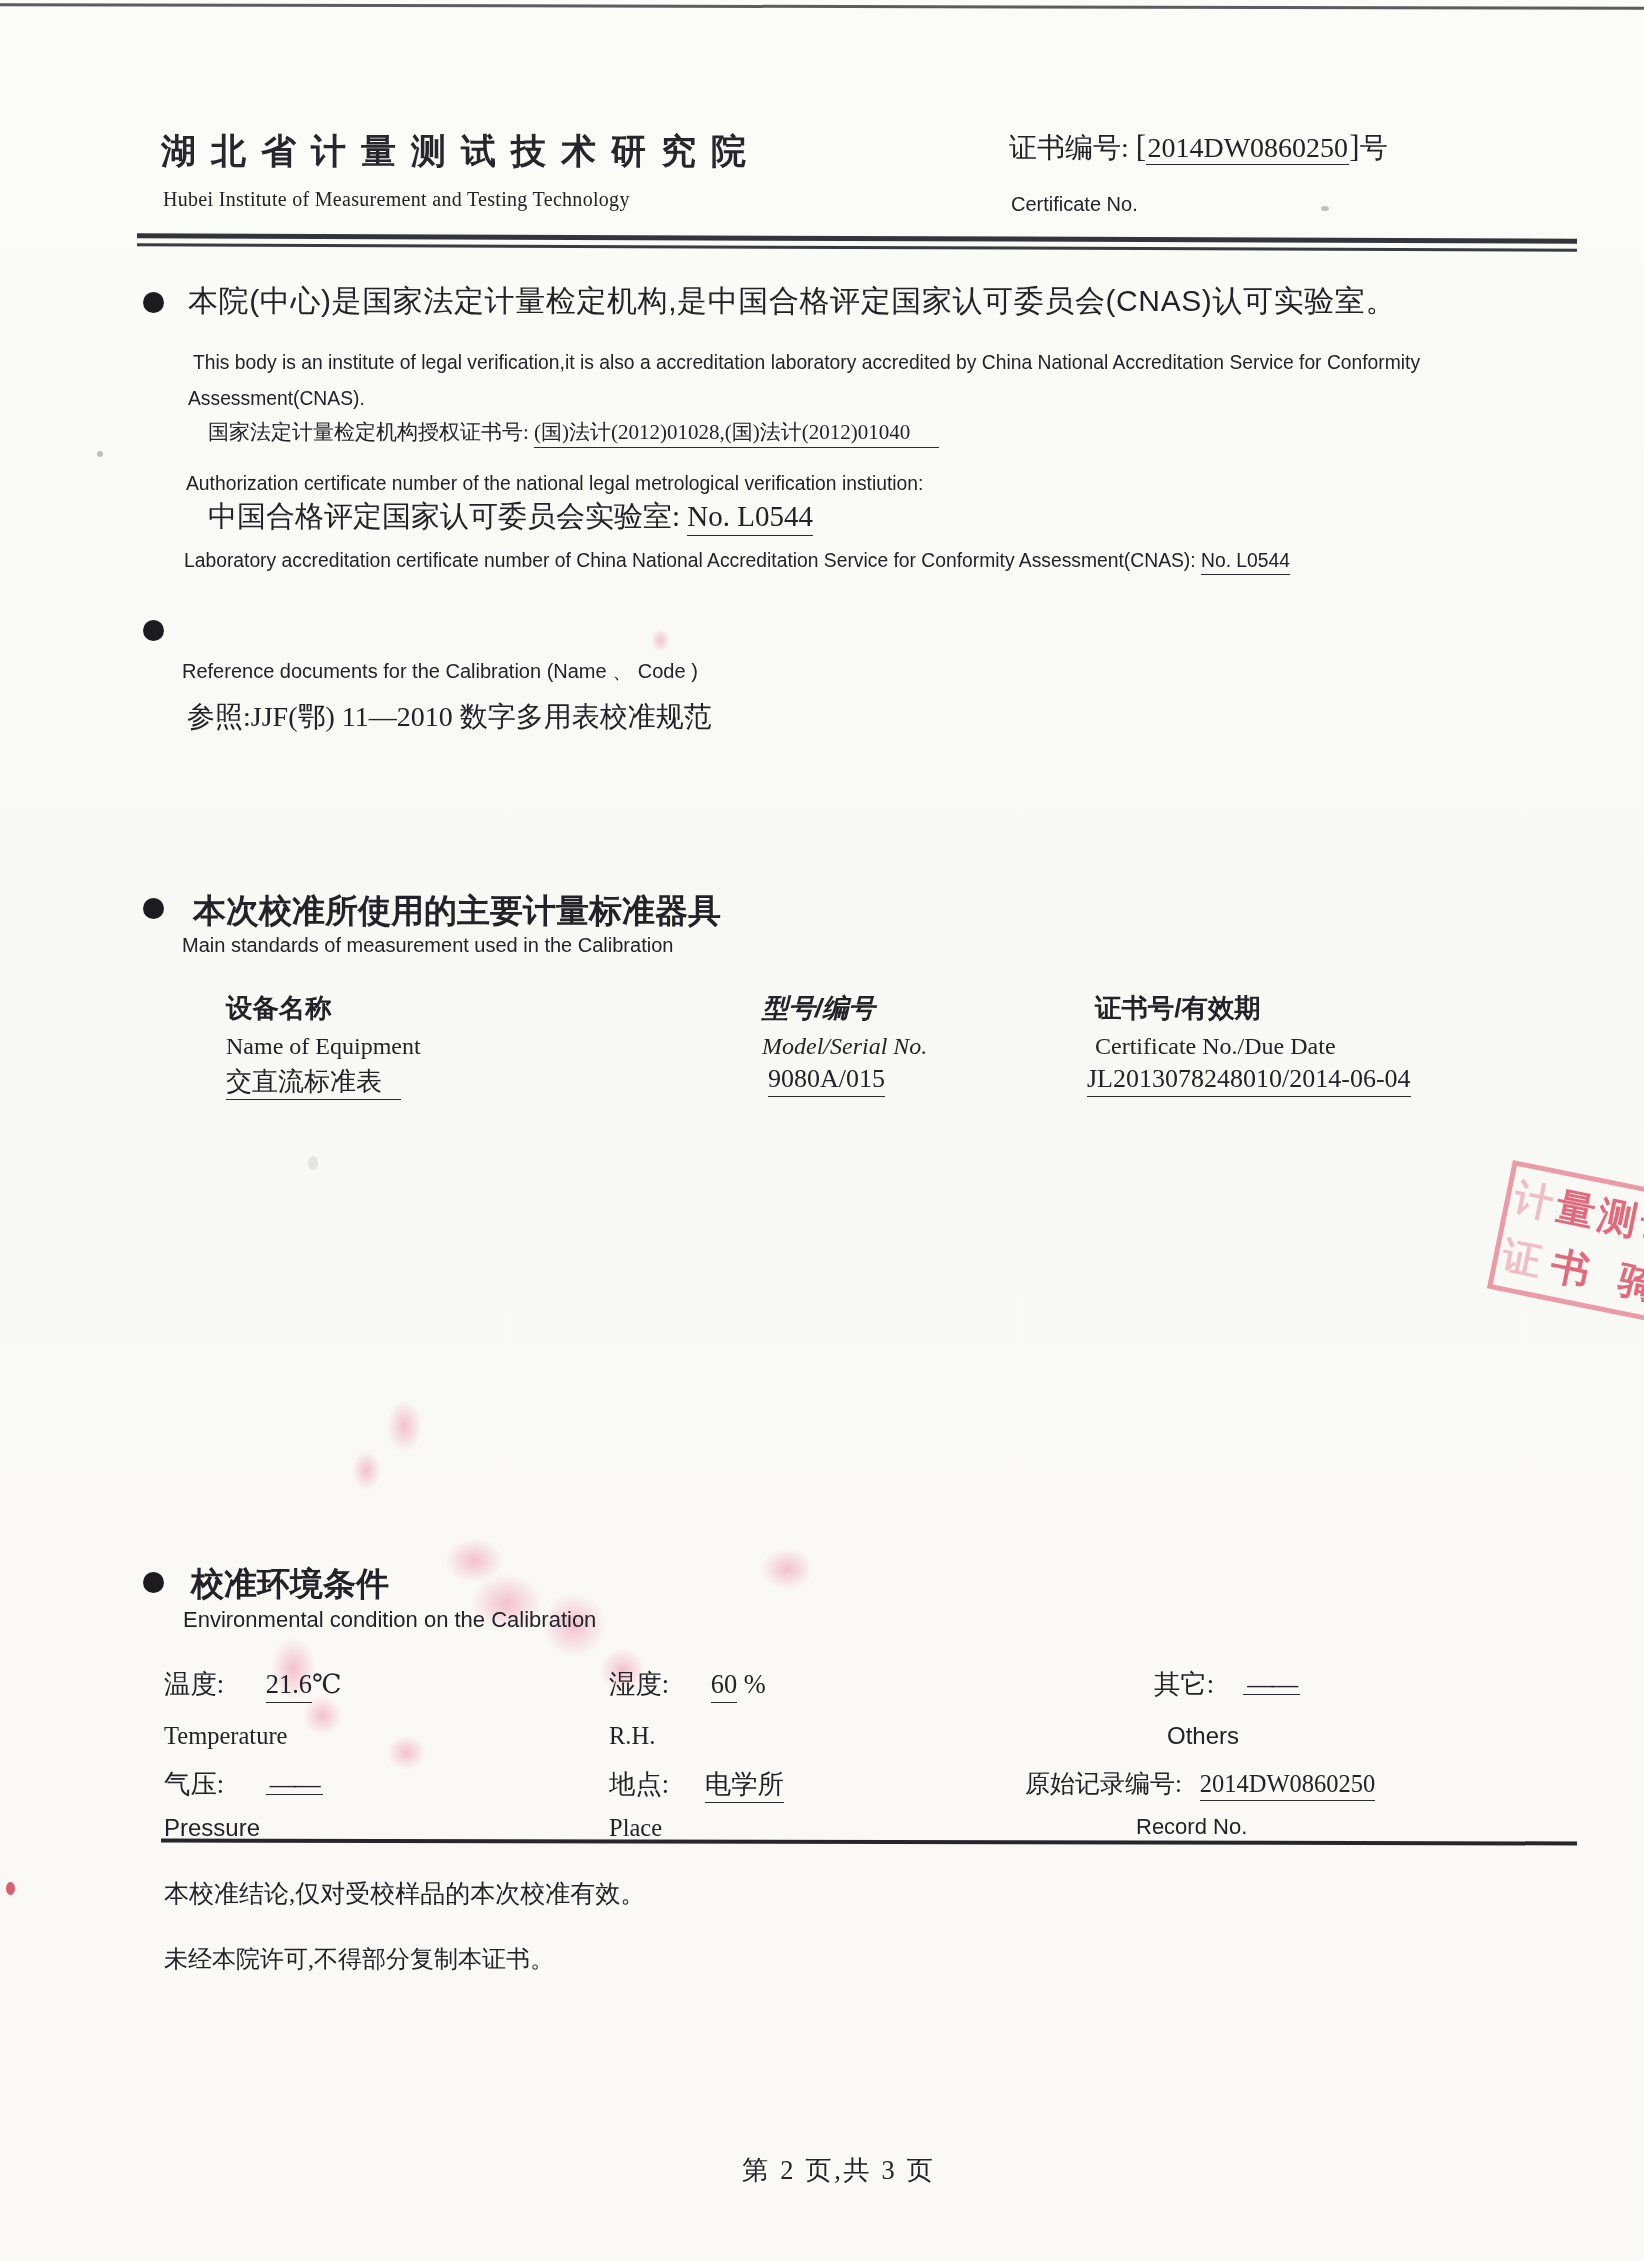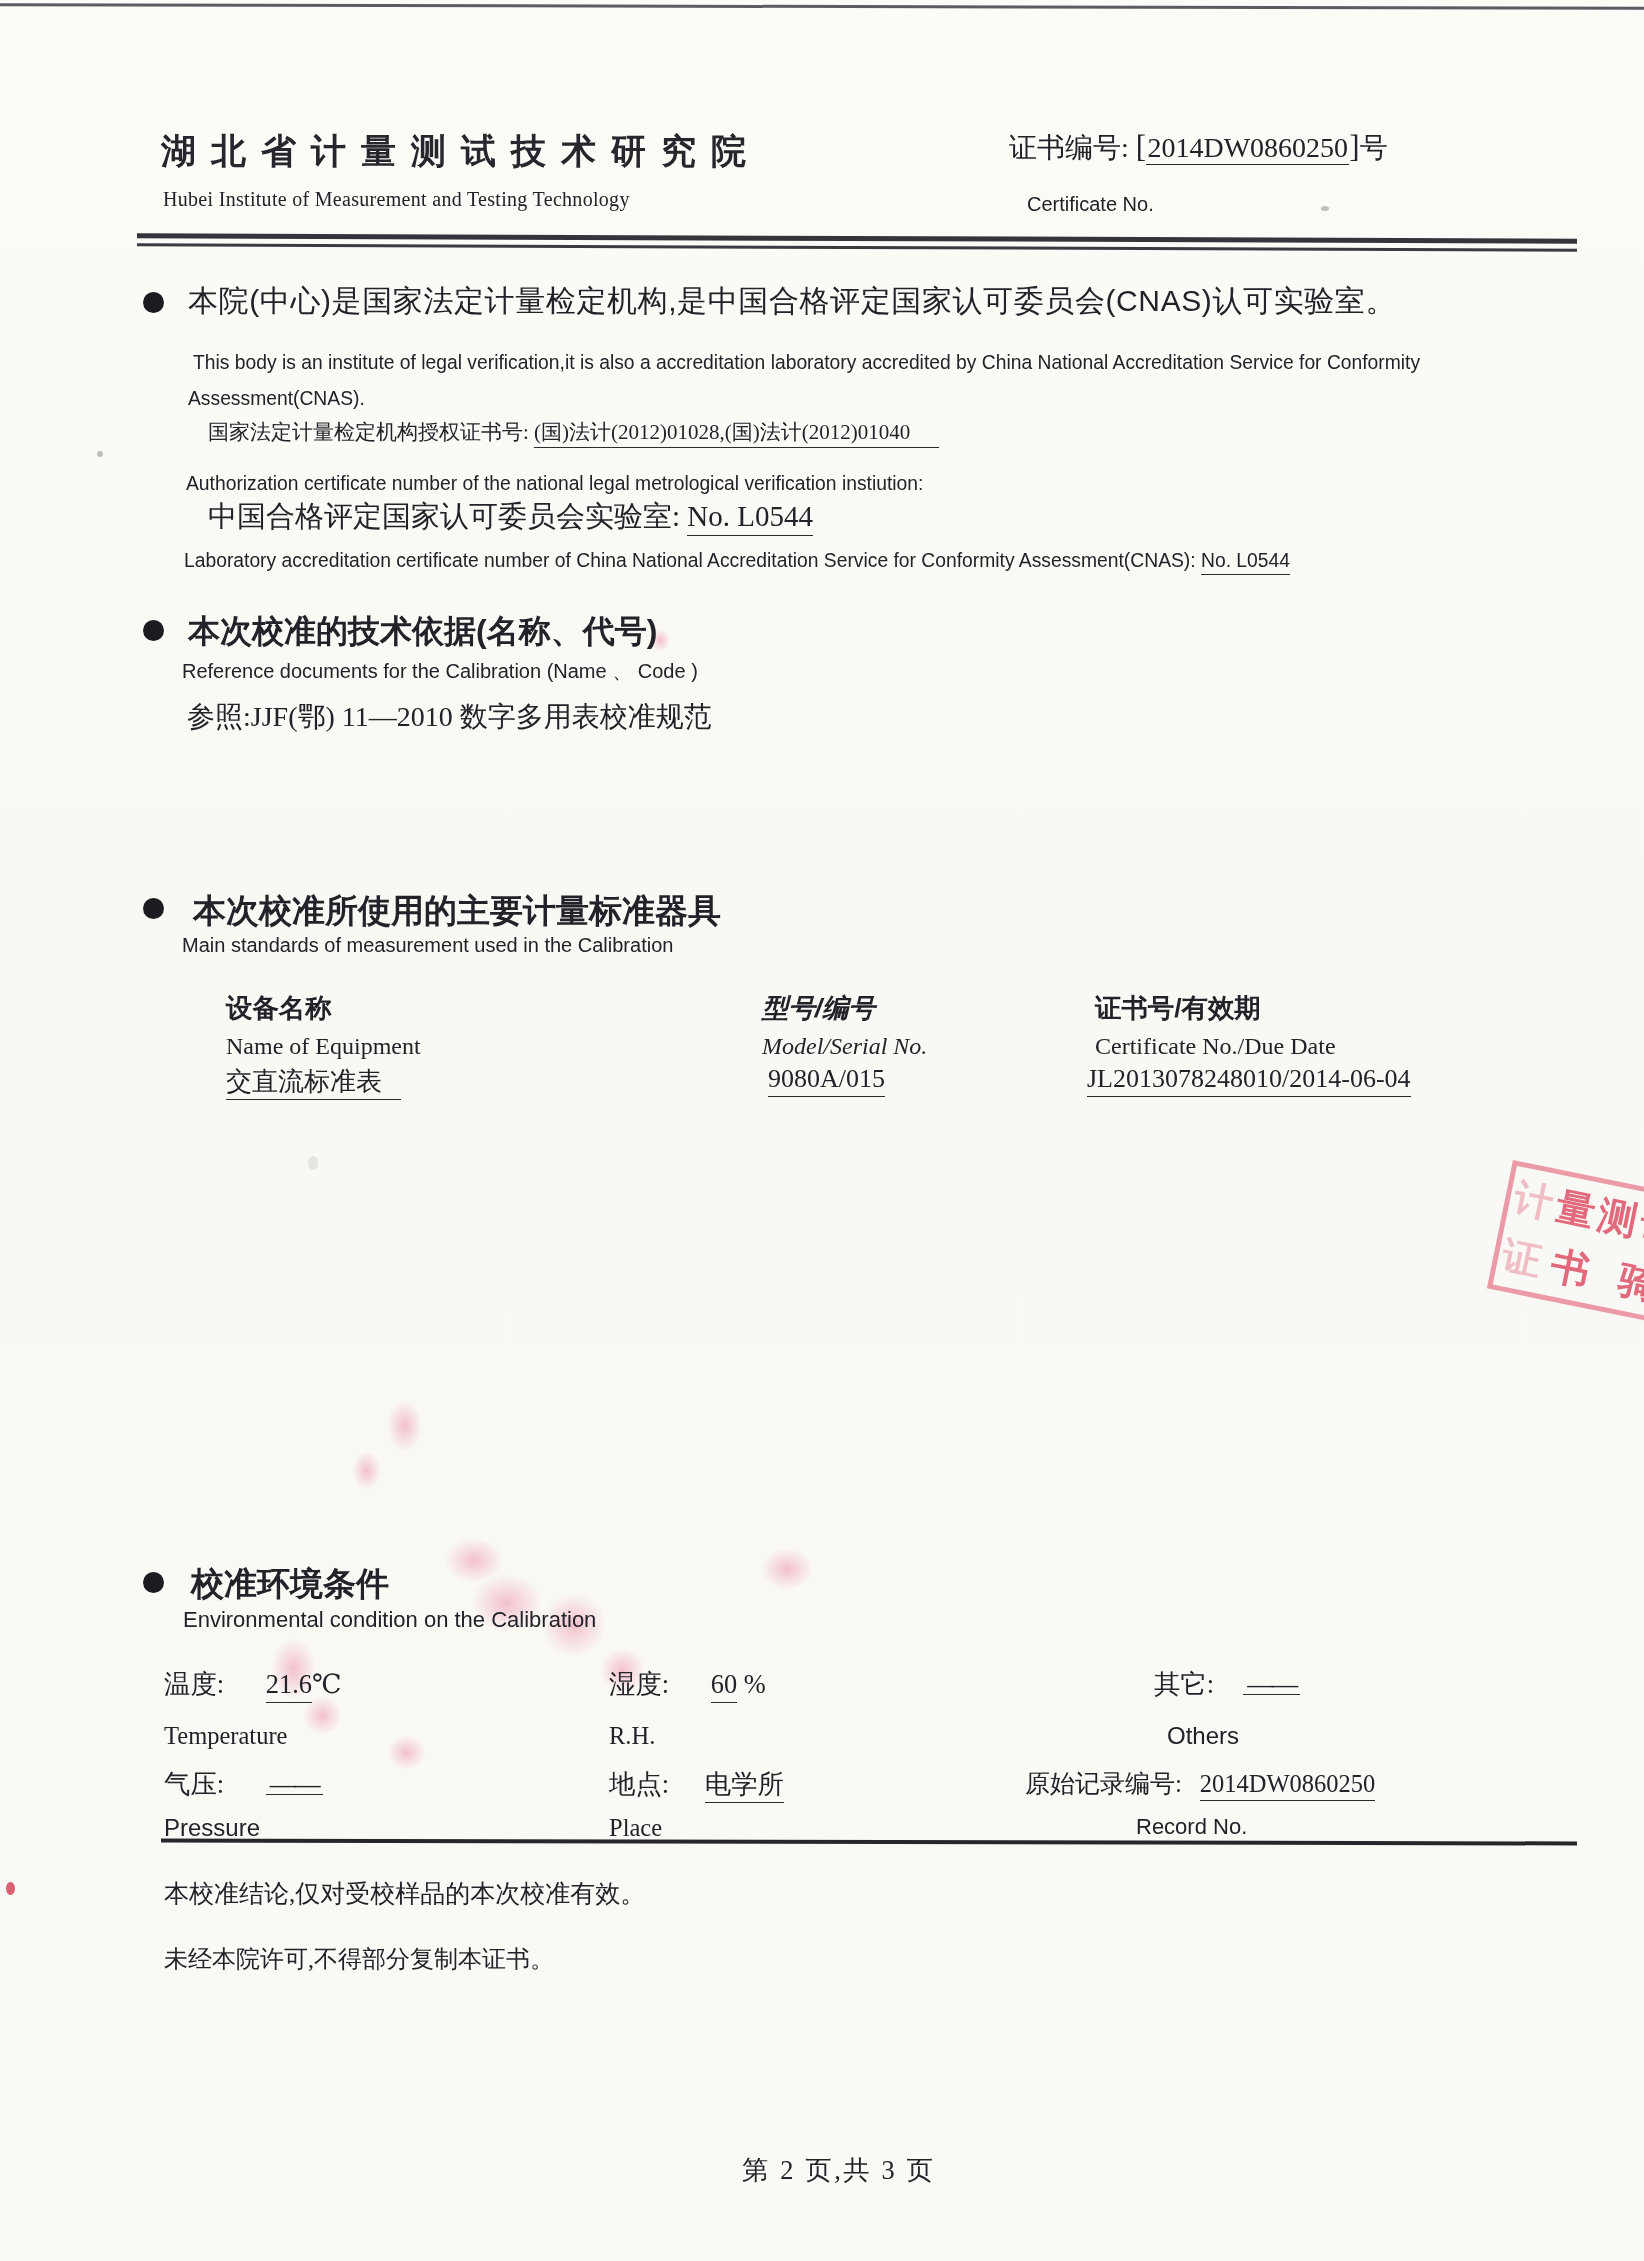--- a/index.html
+++ b/index.html
@@ -21,21 +21,21 @@
     background:radial-gradient(closest-side,rgba(233,110,145,.40),rgba(233,110,145,0));}
   .speck{position:absolute;border-radius:50%;background:rgba(120,120,125,.45);}
   .red-dot{position:absolute;border-radius:50%;background:rgba(205,45,70,.75);}
 
   
   .org-cn{left:161px;top:128px;font-size:35px;font-weight:700;letter-spacing:15px;color:#26262c;}
   .org-en{left:163px;top:188px;font-size:20px;letter-spacing:0.3px;}
   .cert-line{left:1009px;top:129px;font-size:28px;}
   .cert-bracket{font-size:31px;}
   .cert-value{text-decoration:none;border-bottom:1.9px solid #2a2a30;padding:0 1.3px 1.3px 1.3px;}
-  .cert-en{left:1011px;top:193px;font-size:20px;margin-left:16px;}
+  .cert-en{left:1011px;top:193px;font-size:20px;}
   .rule1{left:137px;top:236px;width:1440px;height:4.5px;
     border-top:5.8px solid #34353b;border-bottom:3.9px solid #3a3b41;transform:rotate(0.22deg);}
 
   
   .dot{position:absolute;width:21px;height:21px;border-radius:50%;background:#1c1c20;}
 
   
   .acc-cn{left:188px;top:281px;font-size:30px;letter-spacing:0.6px;font-family:"Liberation Sans","DejaVu Sans",sans-serif;}
   .acc-en1{left:193px;top:352px;font-size:19.3px;}
   .acc-en2{left:188px;top:388px;font-size:19.3px;}
@@ -132,21 +132,20 @@
   <div class="abs cnas-line">
     <span>中国合格评定国家认可委员会实验室:</span>
     <span class="u">No. L0544</span>
   </div>
   <div class="abs cnas-en sans">
     <span>Laboratory accreditation certificate number of China National Accreditation Service for Conformity Assessment(CNAS):</span>
     <span class="u">No. L0544</span>
   </div>
 
   <div class="dot" style="left:143px;top:620px;"></div>
-  <div class="abs ref-cn sans">本次校准的技术依据(名称、代号)</div>
   <div class="abs ref-en sans">Reference documents for the Calibration (Name 、 Code )</div>
   <div class="abs ref-body">参照:JJF(鄂) 11—2010 数字多用表校准规范</div>
 
   <div class="dot" style="left:143px;top:898px;"></div>
   <div class="abs std-cn sans">本次校准所使用的主要计量标准器具</div>
   <div class="abs std-en sans">Main standards of measurement used in the Calibration</div>
 
   <div class="abs th-cn c1 r-th-cn">设备名称</div>
   <div class="abs th-cn c2 r-th-cn">型号/编号</div>
   <div class="abs th-cn c3 r-th-cn">证书号/有效期</div>

